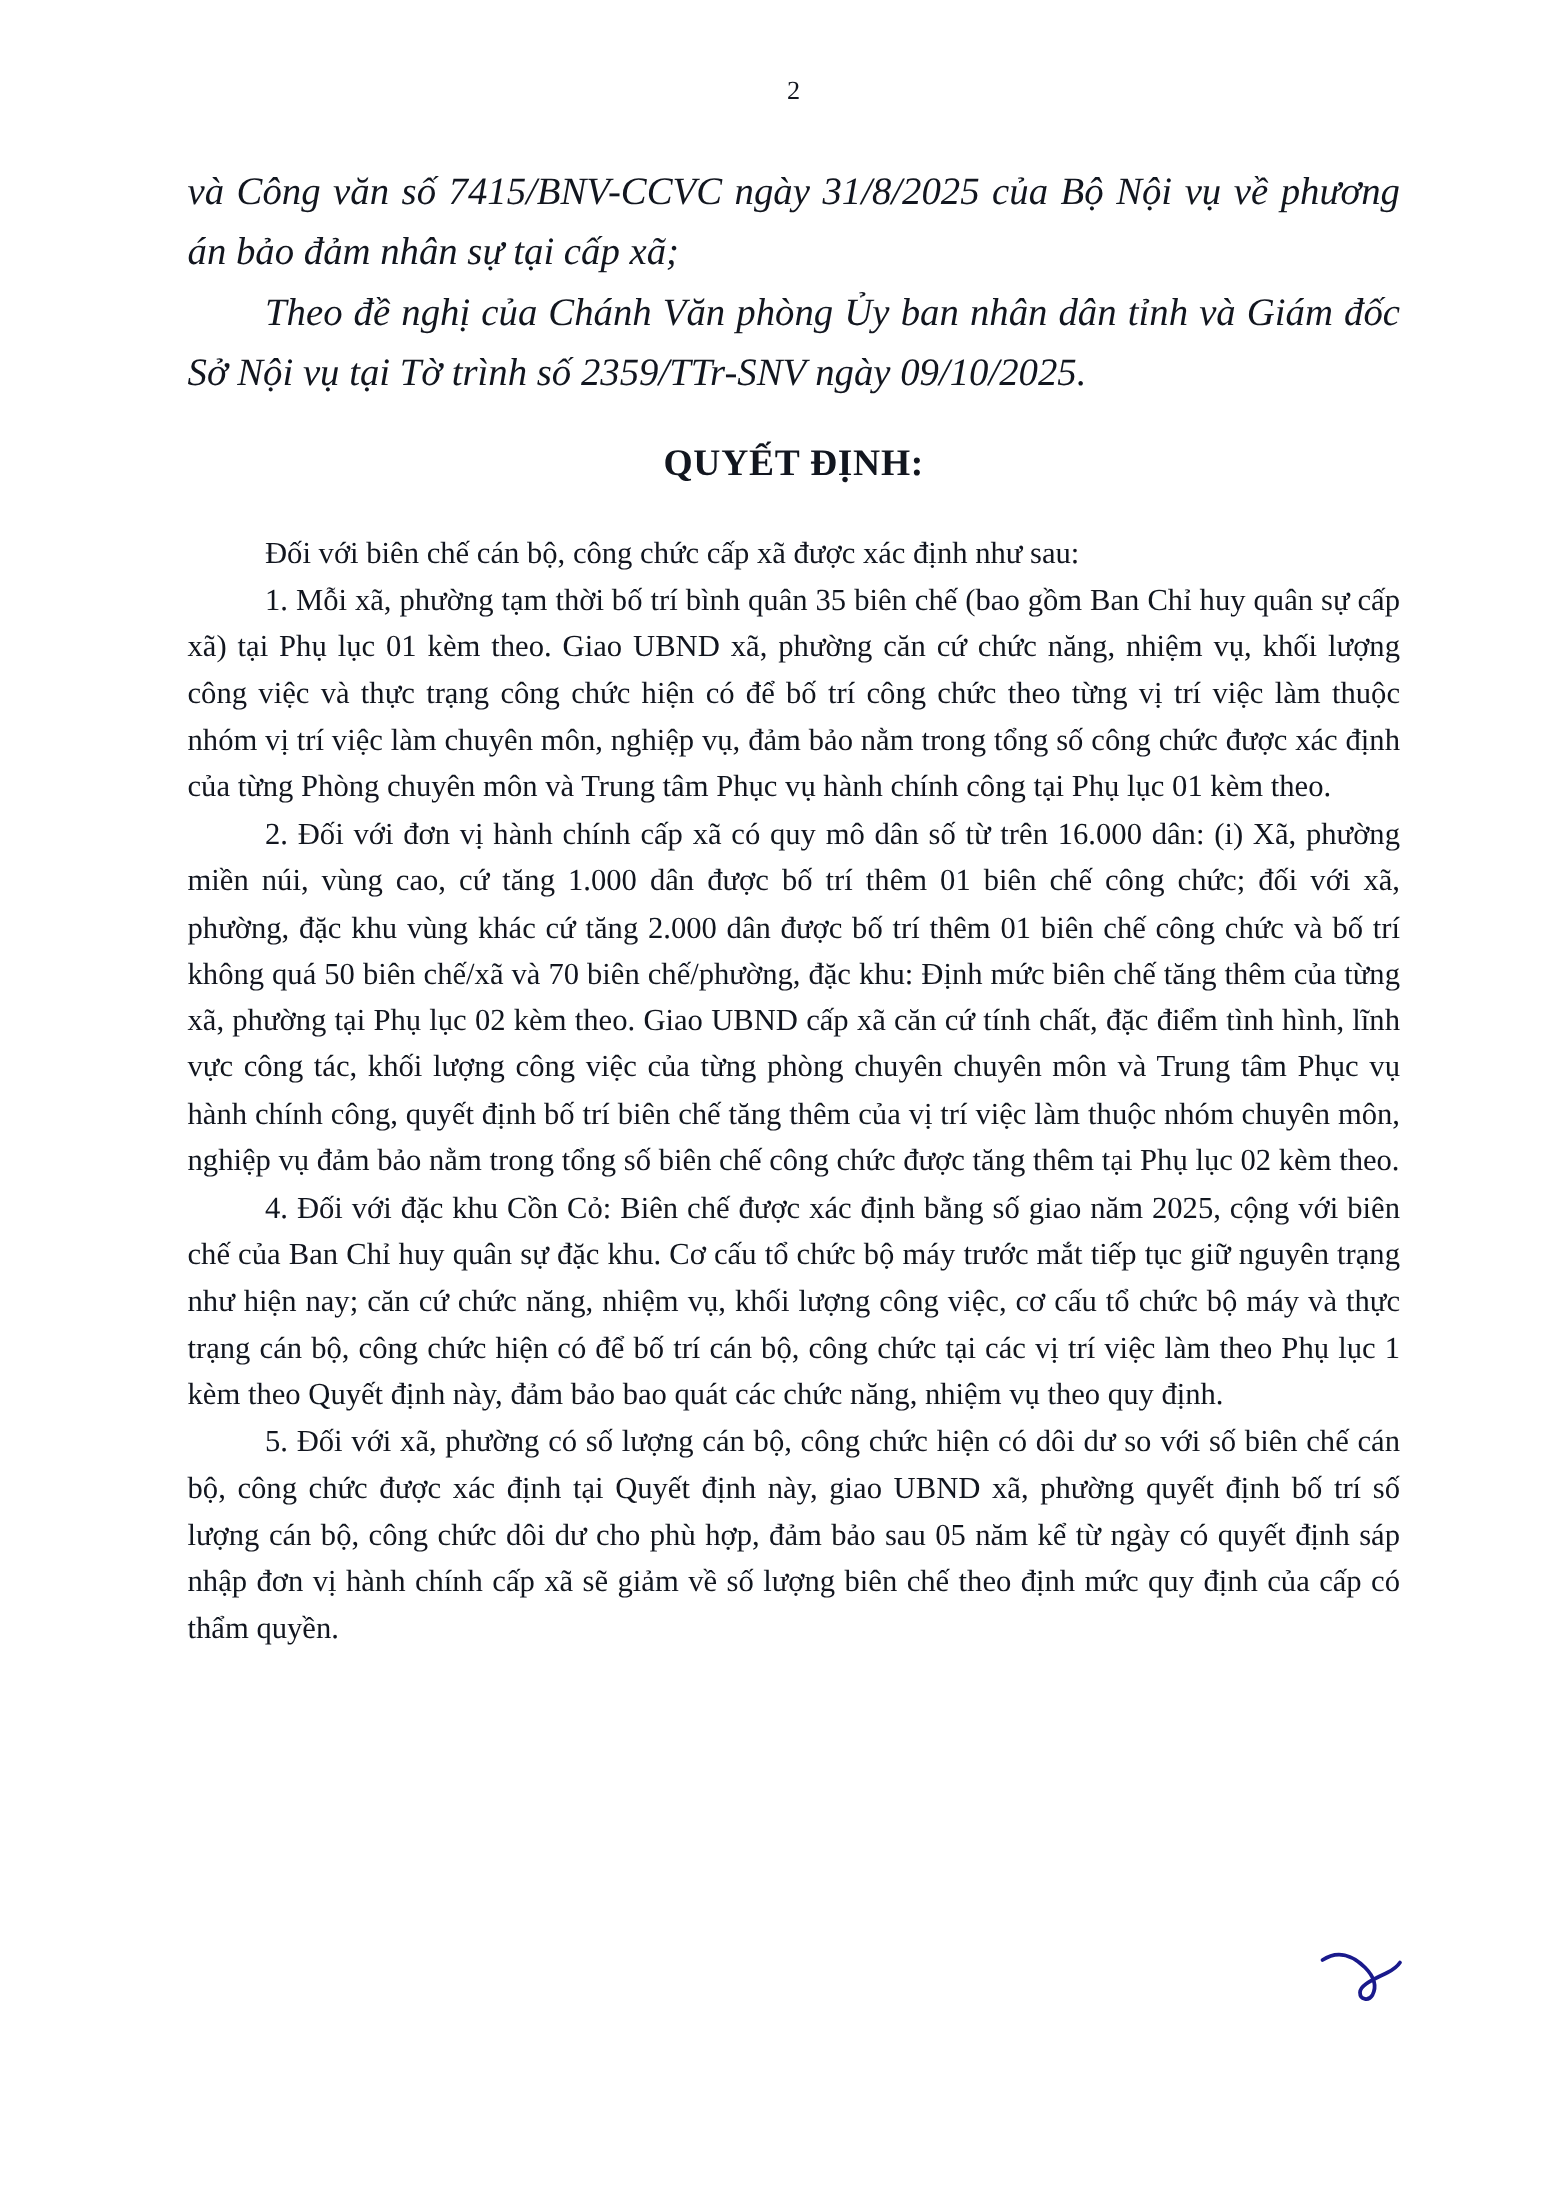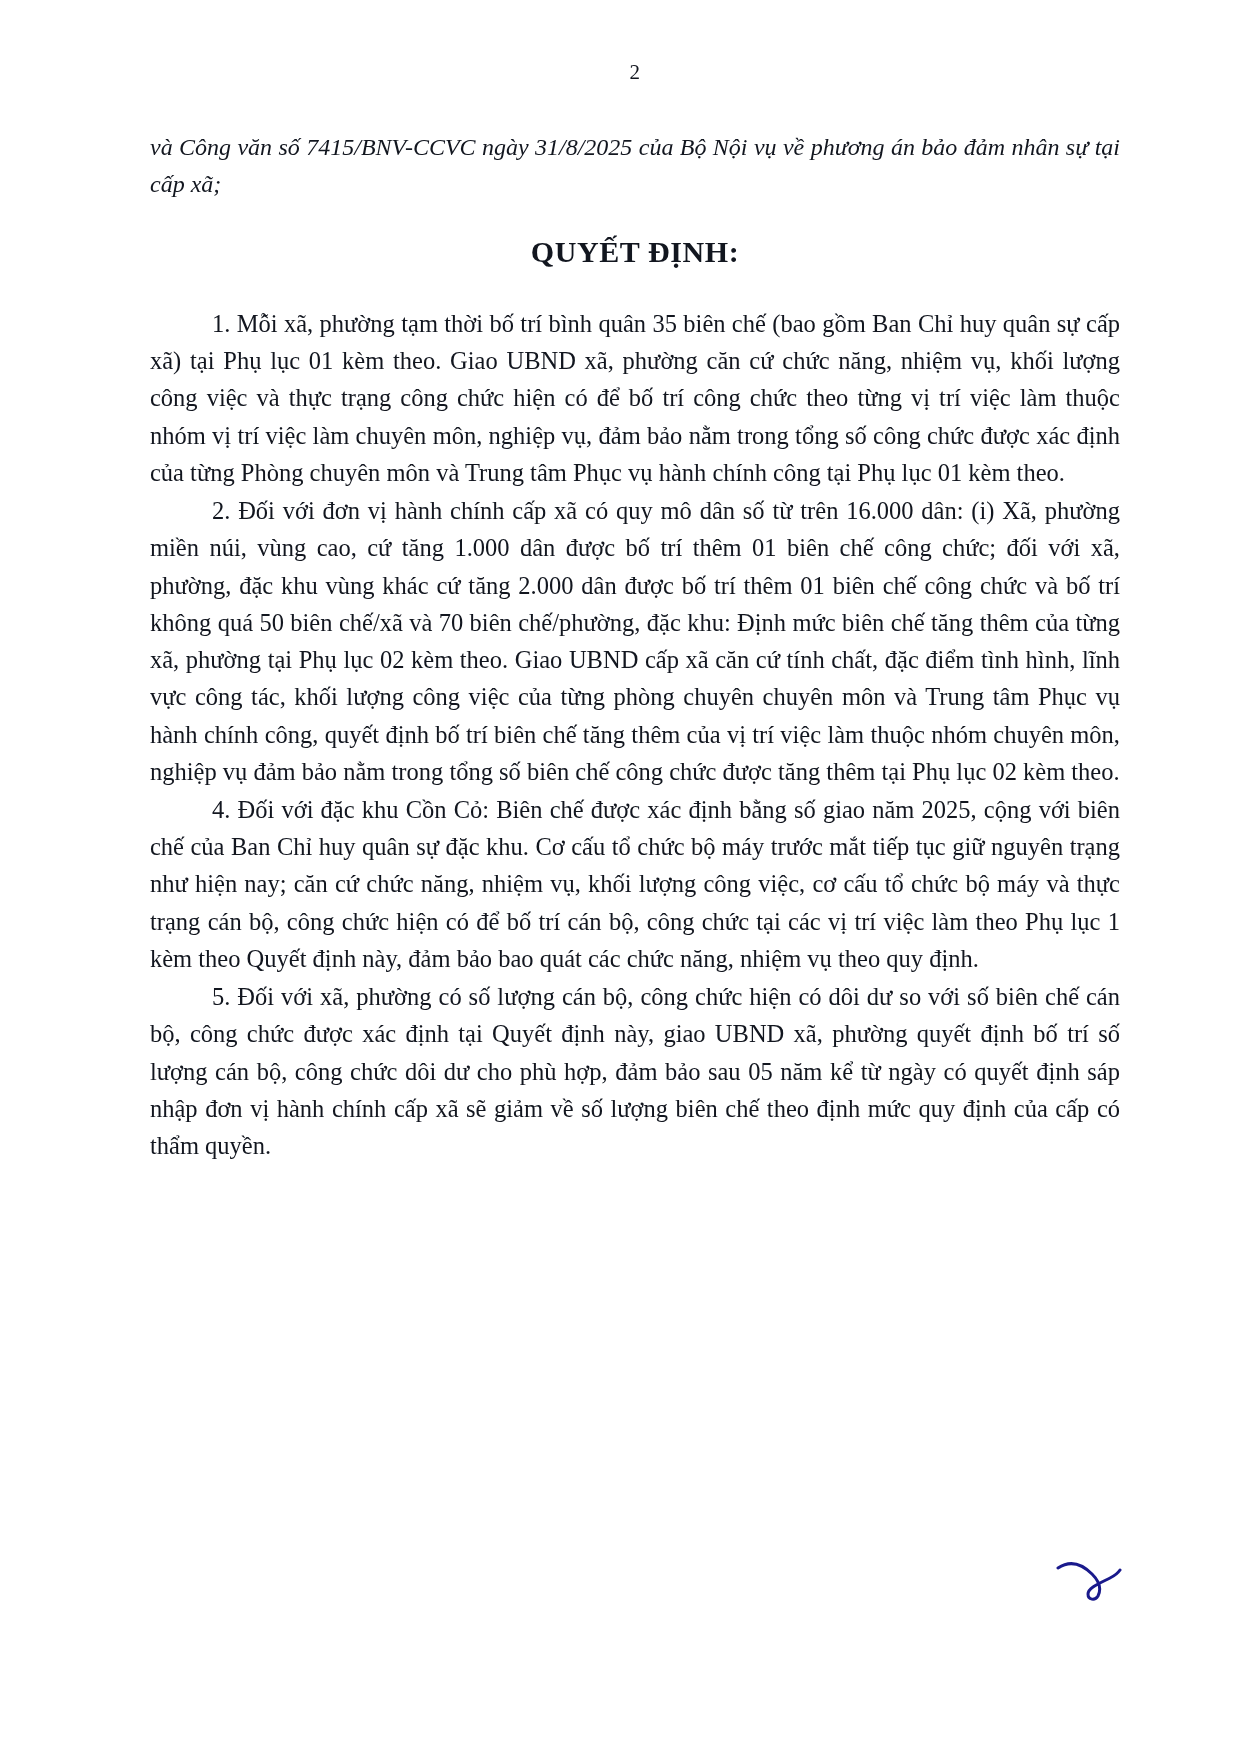--- a/index.html
+++ b/index.html
@@ -31,21 +31,21 @@
     font-size: 24.5px;
     line-height: 1.52;
     text-align: justify;
     text-justify: inter-word;
   }
   .para {
     margin: 0 0 1px 0;
   }
   .italic-block {
     font-style: italic;
-    font-size: 24px;
+    font-size: 31px;
     line-height: 1.55;
   }
   .indent {
     text-indent: 62px;
   }
   .heading-center {
     text-align: center;
     font-weight: bold;
     font-size: 30px;
     letter-spacing: 0.6px;
@@ -70,24 +70,26 @@
 <body>
 
 <div class="page">
 
   <div class="page-number">2</div>
 
   <div class="doc-body">
 
     <p class="para italic-block">và Công văn số 7415/BNV-CCVC ngày 31/8/2025 của Bộ Nội vụ về phương án bảo đảm nhân sự tại cấp xã;</p>
 
+    <p class="para italic-block indent">Theo đề nghị của Chánh Văn phòng Ủy ban nhân dân tỉnh và Giám đốc Sở Nội vụ tại Tờ trình số 2359/TTr-SNV ngày 09/10/2025.</p>
 
     <p class="heading-center">QUYẾT ĐỊNH:</p>
 
 
+    <p class="para indent">Đối với biên chế cán bộ, công chức cấp xã được xác định như sau:</p>
 
     <p class="para indent">1. Mỗi xã, phường tạm thời bố trí bình quân 35 biên chế (bao gồm Ban Chỉ huy quân sự cấp xã) tại Phụ lục 01 kèm theo. Giao UBND xã, phường căn cứ chức năng, nhiệm vụ, khối lượng công việc và thực trạng công chức hiện có để bố trí công chức theo từng vị trí việc làm thuộc nhóm vị trí việc làm chuyên môn, nghiệp vụ, đảm bảo nằm trong tổng số công chức được xác định của từng Phòng chuyên môn và Trung tâm Phục vụ hành chính công tại Phụ lục 01 kèm theo.</p>
 
     <p class="para indent">2. Đối với đơn vị hành chính cấp xã có quy mô dân số từ trên 16.000 dân: (i) Xã, phường miền núi, vùng cao, cứ tăng 1.000 dân được bố trí thêm 01 biên chế công chức; đối với xã, phường, đặc khu vùng khác cứ tăng 2.000 dân được bố trí thêm 01 biên chế công chức và bố trí không quá 50 biên chế/xã và 70 biên chế/phường, đặc khu: Định mức biên chế tăng thêm của từng xã, phường tại Phụ lục 02 kèm theo. Giao UBND cấp xã căn cứ tính chất, đặc điểm tình hình, lĩnh vực công tác, khối lượng công việc của từng phòng chuyên chuyên môn và Trung tâm Phục vụ hành chính công, quyết định bố trí biên chế tăng thêm của vị trí việc làm thuộc nhóm chuyên môn, nghiệp vụ đảm bảo nằm trong tổng số biên chế công chức được tăng thêm tại Phụ lục 02 kèm theo.</p>
 
 
     <p class="para indent">4. Đối với đặc khu Cồn Cỏ: Biên chế được xác định bằng số giao năm 2025, cộng với biên chế của Ban Chỉ huy quân sự đặc khu. Cơ cấu tổ chức bộ máy trước mắt tiếp tục giữ nguyên trạng như hiện nay; căn cứ chức năng, nhiệm vụ, khối lượng công việc, cơ cấu tổ chức bộ máy và thực trạng cán bộ, công chức hiện có để bố trí cán bộ, công chức tại các vị trí việc làm theo Phụ lục 1 kèm theo Quyết định này, đảm bảo bao quát các chức năng, nhiệm vụ theo quy định.</p>
 
     <p class="para indent">5. Đối với xã, phường có số lượng cán bộ, công chức hiện có dôi dư so với số biên chế cán bộ, công chức được xác định tại Quyết định này, giao UBND xã, phường quyết định bố trí số lượng cán bộ, công chức dôi dư cho phù hợp, đảm bảo sau 05 năm kể từ ngày có quyết định sáp nhập đơn vị hành chính cấp xã sẽ giảm về số lượng biên chế theo định mức quy định của cấp có thẩm quyền.</p>
 

